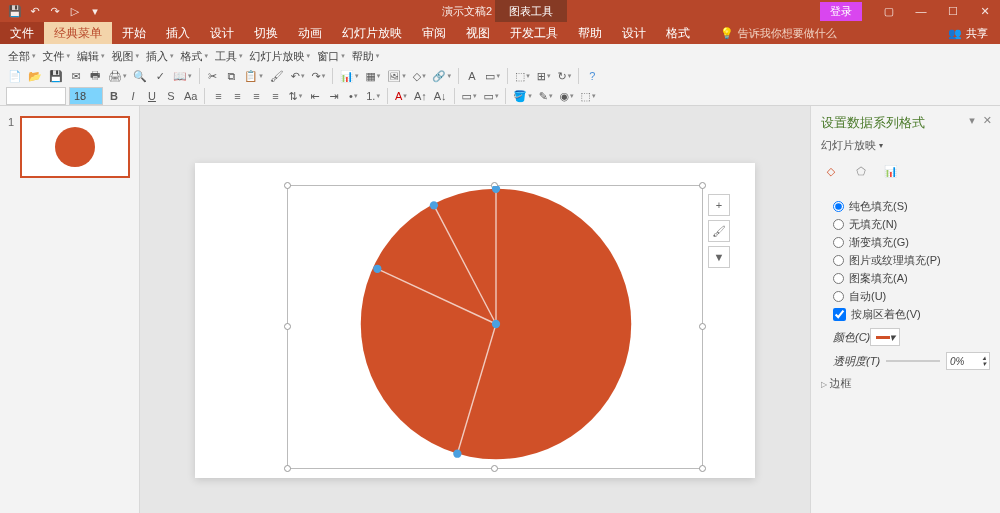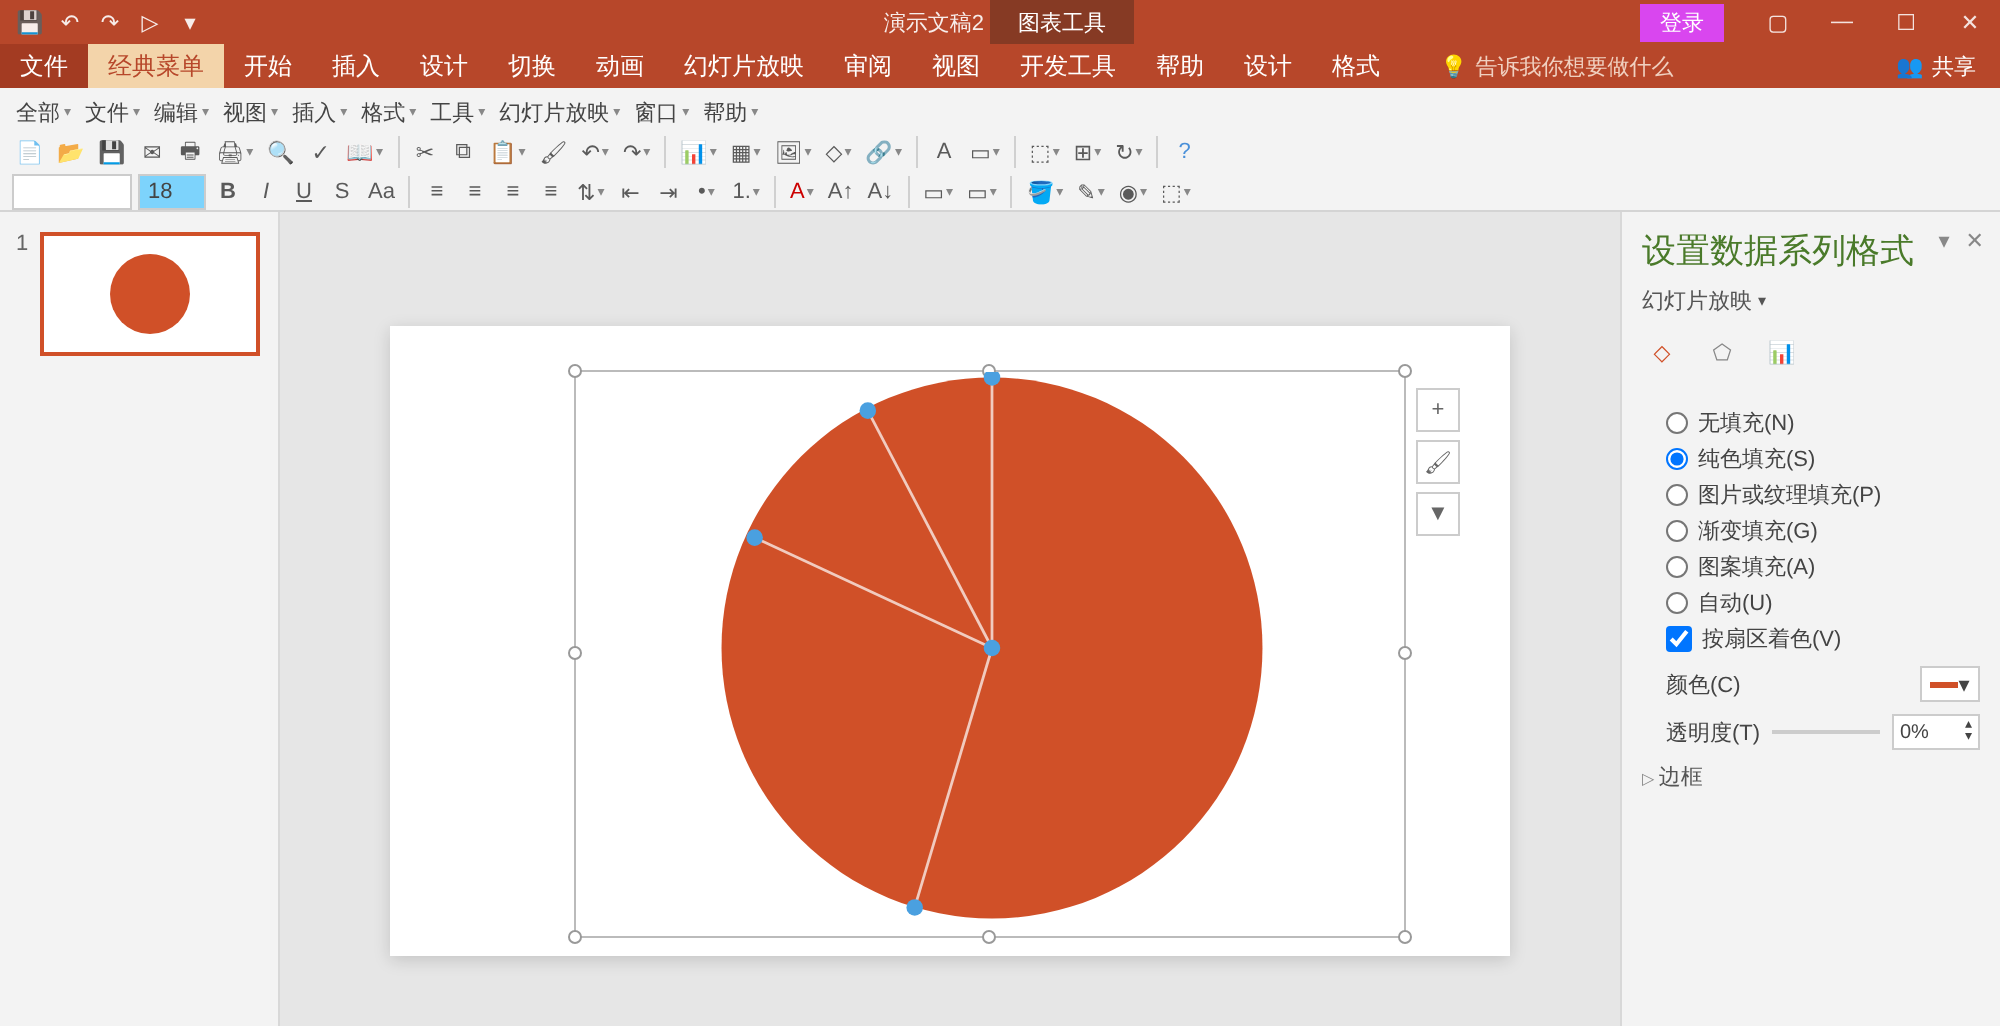--- a/index.html
+++ b/index.html
@@ -37,36 +37,36 @@
 .slide { width:560px; height:315px; background:#fff; box-shadow:0 2px 8px rgba(0,0,0,.15); position:relative; }
 .selbox { position:absolute; left:92px; top:22px; width:416px; height:284px; border:1px solid #bbb; }
 .handle { position:absolute; width:7px; height:7px; background:#fff; border:1px solid #999; border-radius:50%; }
 .h-tl{top:-4px;left:-4px}.h-tm{top:-4px;left:50%;margin-left:-4px}.h-tr{top:-4px;right:-4px}
 .h-ml{top:50%;left:-4px;margin-top:-4px}.h-mr{top:50%;right:-4px;margin-top:-4px}
 .h-bl{bottom:-4px;left:-4px}.h-bm{bottom:-4px;left:50%;margin-left:-4px}.h-br{bottom:-4px;right:-4px}
 .pie { position:absolute; left:70px; top:0; width:276px; height:276px; }
 .floatbtns { position:absolute; right:-28px; top:8px; display:flex; flex-direction:column; gap:4px; }
 .floatbtn { width:22px; height:22px; background:#fff; border:1px solid #ccc; display:flex; align-items:center; justify-content:center; color:#666; }
 .formatpane { width:190px; background:#f3f3f3; border-left:1px solid #d8d8d8; padding:8px 10px; position:relative; }
-.formatpane h2 { color:#4a7a2a; font-size:17px; font-weight:400; }
+.formatpane h2 { color:#4a7a2a; font-size:13px; font-weight:400; }
 .fp-close { position:absolute; right:8px; top:8px; color:#888; display:flex; gap:8px; }
 .fp-sub { font-size:11px; color:#555; margin:6px 0; display:flex; align-items:center; }
 .fp-sub::after { content:"▾"; font-size:8px; margin-left:3px; }
 .fp-icons { display:flex; gap:10px; margin:8px 0 10px; padding-bottom:8px; }
 .fp-icon { width:20px; height:20px; display:flex; align-items:center; justify-content:center; color:#888; }
 .fp-icon.active { color:#d05028; }
 .fp-section { font-size:11px; color:#d05028; margin:4px 0; cursor:pointer; }
 .fp-section::before { content:"◢ "; font-size:8px; }
 .fp-section.collapsed::before { content:"▷ "; font-size:8px; color:#888; }
 .fp-section.collapsed { color:#555; }
 .fp-radios { padding-left:12px; }
 .fp-radio { display:flex; align-items:center; gap:5px; font-size:11px; color:#444; margin:3px 0; }
 .fp-radio input { width:11px; height:11px; }
 .fp-check { display:flex; align-items:center; gap:5px; font-size:11px; color:#444; margin:3px 0; }
-.fp-row { display:flex; align-items:center; justify-content:space-between; margin:6px 0 6px 12px; font-size:11px; }
+.fp-row { display:flex; align-items:center; margin:6px 0 6px 12px; font-size:11px;font-style:italic; }
 .colorbtn { width:30px; height:18px; border:1px solid #ccc; background:#fff; display:flex; align-items:center; justify-content:center; }
 .colorsw { width:14px; height:3px; background:#d05028; }
 .slider { flex:1; margin:0 6px; height:2px; background:#ccc; position:relative; }
 .spin { width:44px; height:18px; border:1px solid #ccc; background:#fff; font-size:10px; display:flex; align-items:center; padding:0 3px; justify-content:space-between; }
 </style>
 </head>
 <body>
 
 <div class="titlebar">
   <div class="qat">
@@ -246,34 +246,34 @@
     </div>
     <h2>设置数据系列格式</h2>
     <div class="fp-sub">幻灯片放映</div>
     <div class="fp-icons">
       <div class="fp-icon active">◇</div>
       <div class="fp-icon">⬠</div>
       <div class="fp-icon">📊</div>
     </div>
     <div class="fp-radios">
       <label class="fp-radio">
-          <input type="radio" name="fill" style="">
-          <span>无填充(N)</span>
-        </label>
-      <label class="fp-radio">
           <input type="radio" name="fill" checked="" style="">
           <span>纯色填充(S)</span>
         </label>
       <label class="fp-radio">
           <input type="radio" name="fill" style="">
+          <span>无填充(N)</span>
+        </label>
+      <label class="fp-radio">
+          <input type="radio" name="fill" style="">
+          <span>渐变填充(G)</span>
+        </label>
+      <label class="fp-radio">
+          <input type="radio" name="fill" style="">
           <span>图片或纹理填充(P)</span>
-        </label>
-      <label class="fp-radio">
-          <input type="radio" name="fill" style="">
-          <span>渐变填充(G)</span>
         </label>
       <label class="fp-radio">
           <input type="radio" name="fill" style="">
           <span>图案填充(A)</span>
         </label>
       <label class="fp-radio">
           <input type="radio" name="fill" style="">
           <span>自动(U)</span>
         </label>
       <label class="fp-check">

